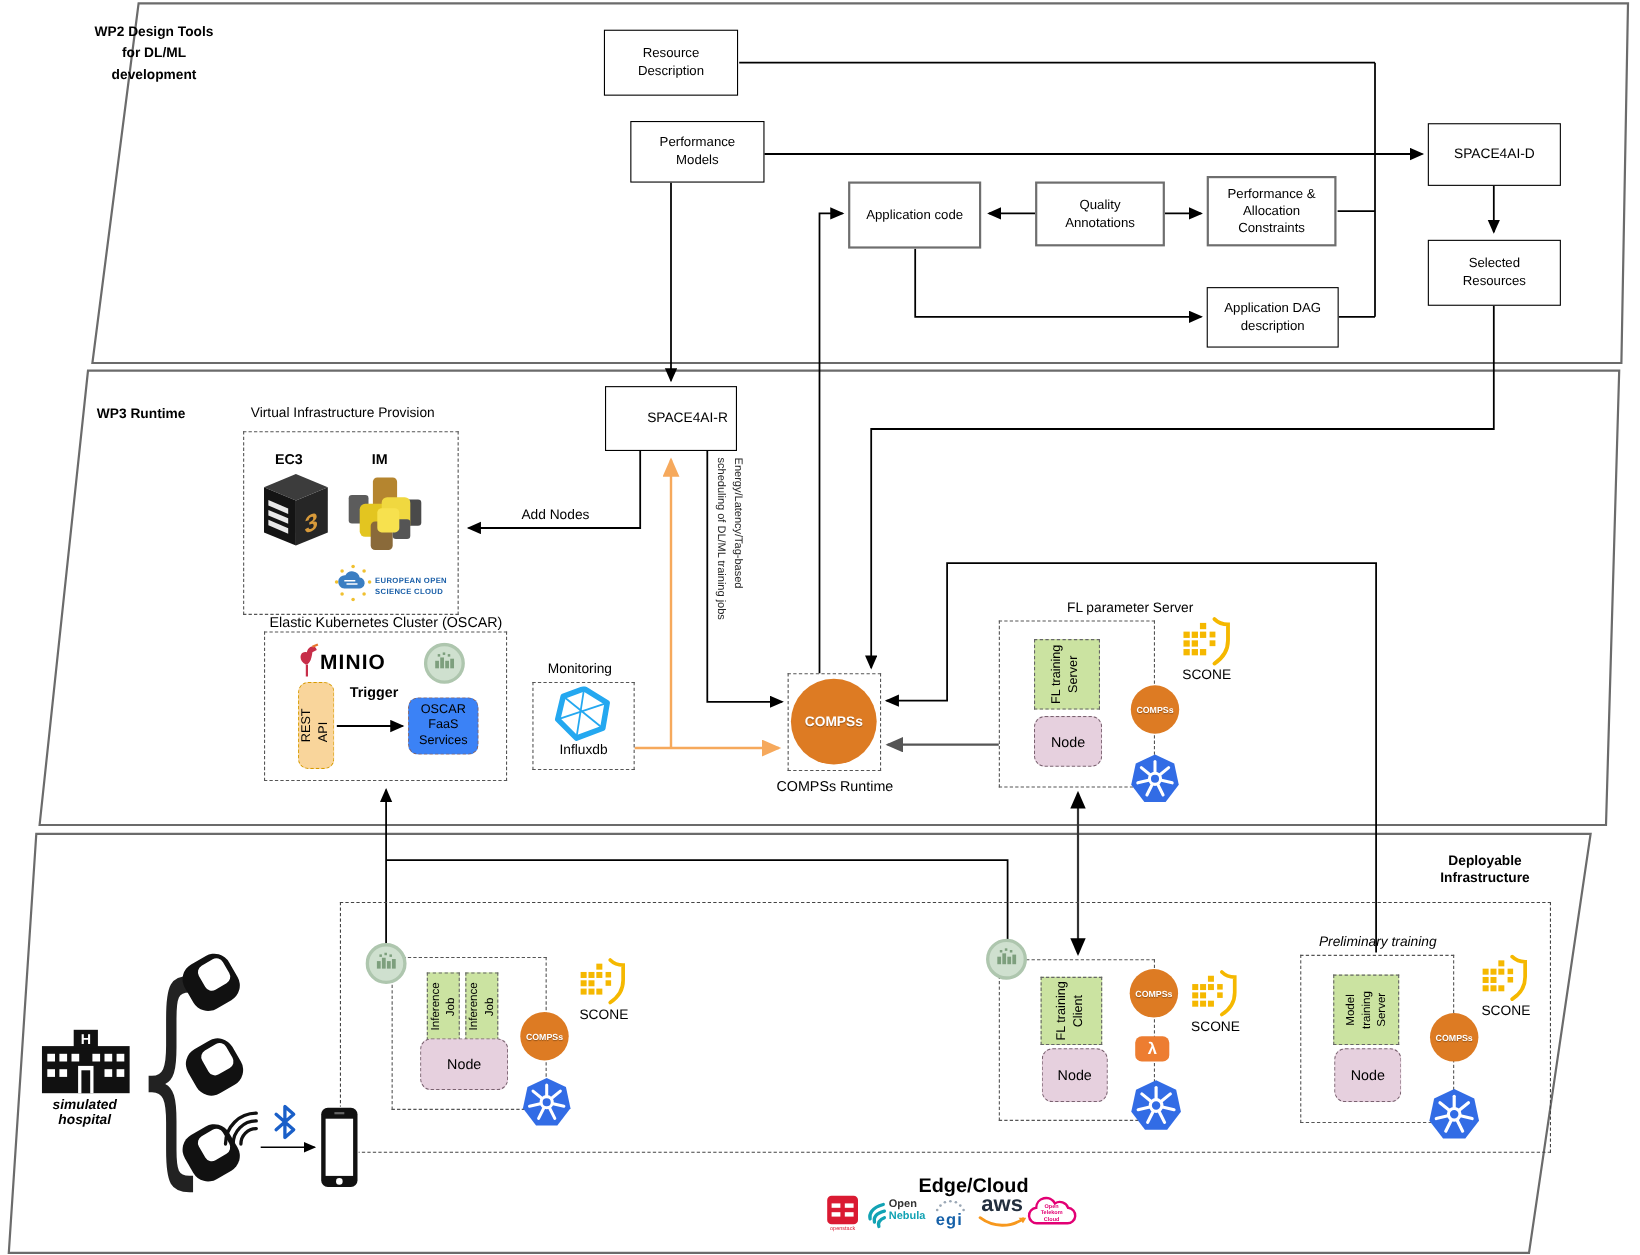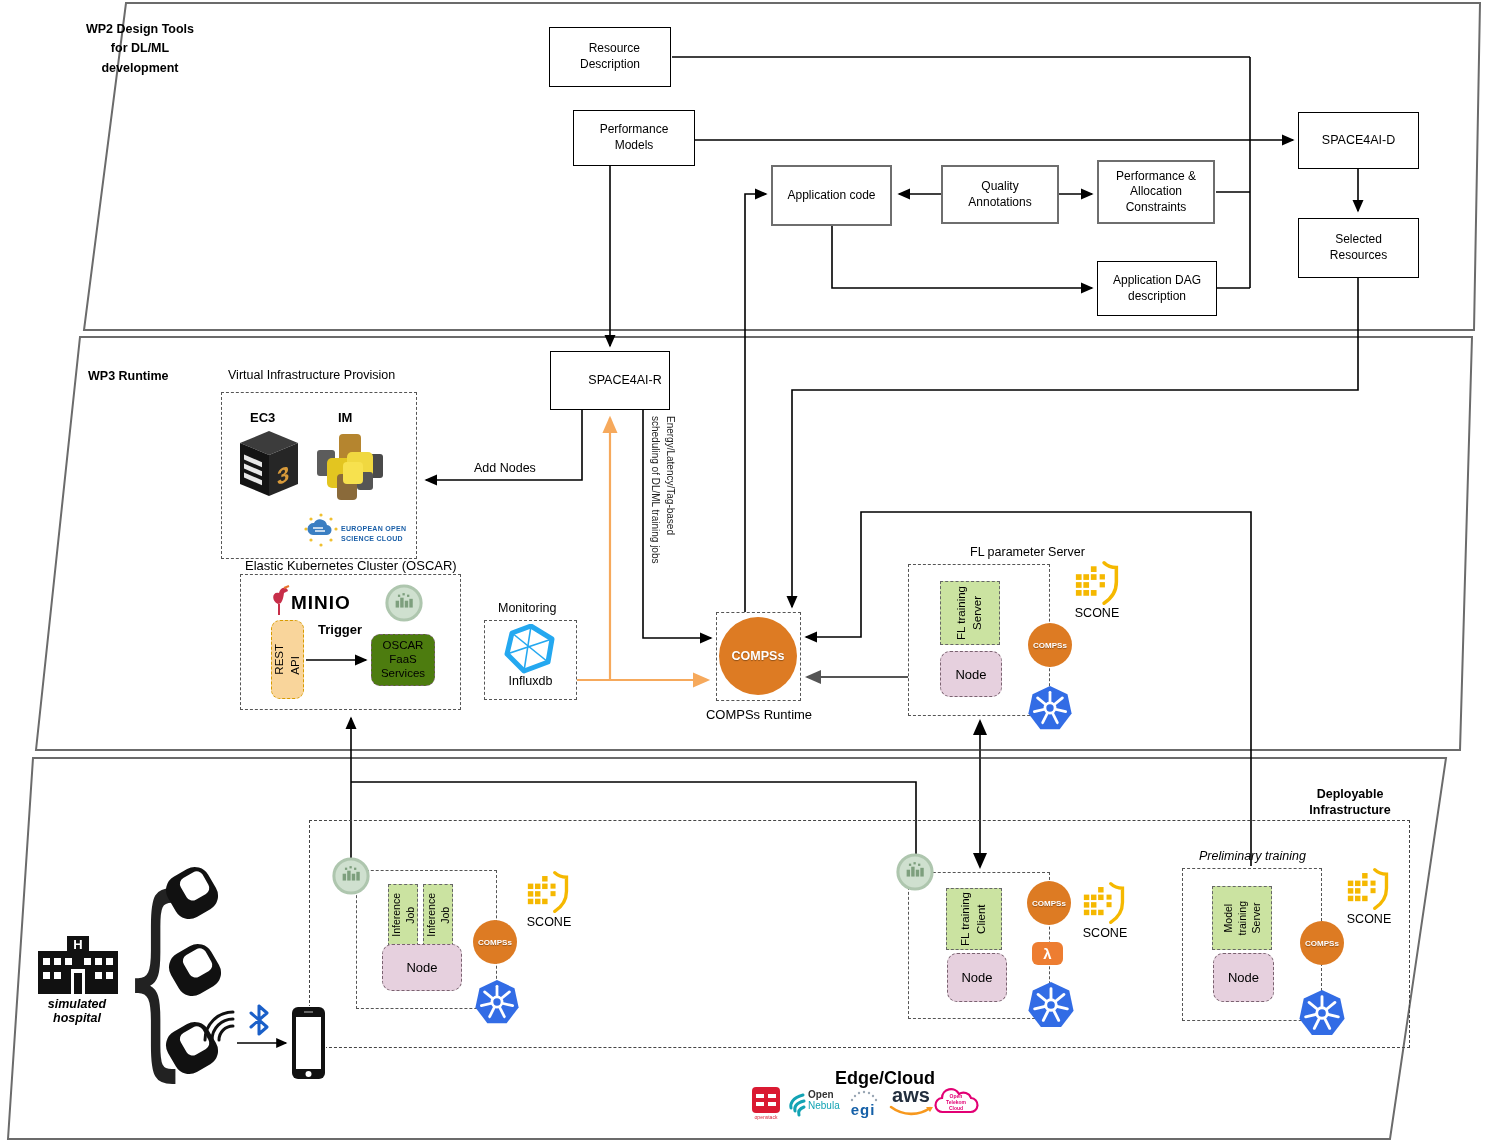--- a/index.html
+++ b/index.html
@@ -130,21 +130,21 @@
     <g fill="none" stroke="#f6a95c" stroke-width="2.2">
       <path d="M577,680 H708" marker-end="url(#mO)"></path>
       <path d="M610,680 V418" marker-end="url(#mO)"></path>
     </g>
   </svg>
 
   <div class="lbl bold center" style="left:80px;top:20px;width:120px;font-size:12.5px;line-height:1.55;">WP2 Design Tools
 for DL/ML
 development</div>
 
-  <div class="box" style="left:549px;top:27px;width:122px;height:60px;text-align:right;">Resource
+  <div class="box" style="left:549px;top:27px;width:122px;height:60px;">Resource
 Description</div>
   <div class="box" style="left:549px;top:110px;width:122px;height:56px;margin-left:24px;">Performance
 Models</div>
   <div class="box" style="left:1298px;top:112px;width:121px;height:57px;font-size:12.5px;">SPACE4AI-D</div>
   <div class="box gray-border" style="left:771px;top:165px;width:121px;height:61px;">Application code</div>
   <div class="box gray-border" style="left:941px;top:165px;width:118px;height:59px;">Quality
 Annotations</div>
   <div class="box gray-border" style="left:1097px;top:160px;width:118px;height:64px;">Performance &amp;
 Allocation
 Constraints</div>
@@ -221,21 +221,21 @@
       <line x1="9" y1="20" x2="9" y2="31" stroke="#C72E49" stroke-width="2"></line>
       <path d="M14,4 L19,2" stroke="#e8742c" stroke-width="2"></path>
     </svg>
   </div>
   <div class="lbl" style="left:291px;top:592px;font-size:19px;font-weight:900;letter-spacing:1px;">MINIO</div>
   <div class="lbl bold" style="left:318px;top:622px;font-size:13px;">Trigger</div>
   <div class="abs" style="left:271px;top:620px;width:33px;height:79px;background:#f9d59b;border:1.5px dashed #d79b00;border-radius:9px;display:flex;align-items:center;justify-content:center;">
     <span class="vt">REST
 API</span>
   </div>
-  <div class="abs" style="left:371px;top:634px;width:64px;height:52px;background:#4d7c0f;border:1.5px dashed #7a6270;border-radius:9px;display:flex;align-items:center;justify-content:center;text-align:center;font-size:11.5px;line-height:1.2;white-space:pre-line;">
+  <div class="abs" style="left:371px;top:634px;width:64px;height:52px;background:#3b82f6;border:1.5px dashed #7a6270;border-radius:9px;display:flex;align-items:center;justify-content:center;text-align:center;font-size:11.5px;line-height:1.2;white-space:pre-line;">
     <span>OSCAR
 FaaS
 Services</span>
   </div>
   <svg class="abs" style="left:306px;top:652px;" width="66" height="16" viewBox="0 0 66 16">
     <defs>
         <marker id="mA2" markerWidth="9" markerHeight="9" refX="7" refY="3.5" orient="auto">
           <path d="M0,0 L8,3.5 L0,7 z" fill="#000"></path>
         </marker>
       </defs>
@@ -278,21 +278,21 @@
       <span>COMPSs</span>
     </div>
   <svg class="abs" style="left:1027px;top:685px;" width="46" height="46" viewBox="0 0 100 100">
       <use href="#k8s"></use>
     </svg>
   <svg class="abs" style="left:1075px;top:560px;" width="44" height="46" viewBox="0 0 100 100">
       <use href="#scone"></use>
     </svg>
   <div class="sconelbl" style="left:1070px;top:606px;width:54px;">SCONE</div>
 
-  <div class="lbl bold center" style="left:1298px;top:774px;width:104px;font-size:12.5px;line-height:1.3;margin-top:12px;">Deployable
+  <div class="lbl bold center" style="left:1298px;top:774px;width:104px;font-size:12.5px;line-height:1.3;">Deployable
 Infrastructure</div>
   <div class="dashedbox" style="left:309px;top:820px;width:1101px;height:228px;border-color:#444;"></div>
 
   <div class="abs" style="left:38px;top:936px;">
     <svg width="80" height="58" viewBox="0 0 80 58">
       <rect x="0" y="15" width="80" height="43" fill="#111"></rect>
       <rect x="29" y="0" width="22" height="17" fill="#111"></rect>
       <text x="40" y="13" fill="#fff" font-size="13" font-weight="bold" text-anchor="middle" font-family="'Liberation Sans',sans-serif">H</text>
       <g fill="#fff">
         <rect x="5" y="22" width="7" height="7"></rect>
@@ -429,21 +429,21 @@
   <div class="logo-row-item" style="left:788px;top:1090px;width:52px;">
     <svg width="18" height="26" viewBox="0 0 18 26" style="float:left;margin-top:2px;">
       <g fill="none" stroke="#12a3b4" stroke-width="3" stroke-linecap="round">
         <path d="M15,3 C4,6 2,12 3,16"></path>
           <path d="M16,9 C8,11 6,15 7,19"></path>
           <path d="M16,15 C11,17 10,20 11,23"></path>
       </g>
     </svg>
     <div style="margin-left:20px;line-height:1.05;">
       <div style="font-size:10px;font-weight:bold;color:#333;">Open</div>
-      <div style="font-size:10px;font-weight:normal;color:#12a3b4;">Nebula</div>
+      <div style="font-size:10px;font-weight:bold;color:#12a3b4;">Nebula</div>
     </div>
   </div>
 
   <div class="logo-row-item" style="left:843px;top:1090px;width:40px;text-align:center;">
     <svg width="34" height="14" viewBox="0 0 34 14" style="margin:0 auto;">
       <g fill="#9aa7b5">
         <circle cx="6" cy="10" r="1.2"></circle>
           <circle cx="9" cy="6" r="1.2"></circle>
           <circle cx="13" cy="3" r="1.2"></circle>
           <circle cx="18" cy="2" r="1.2"></circle>

